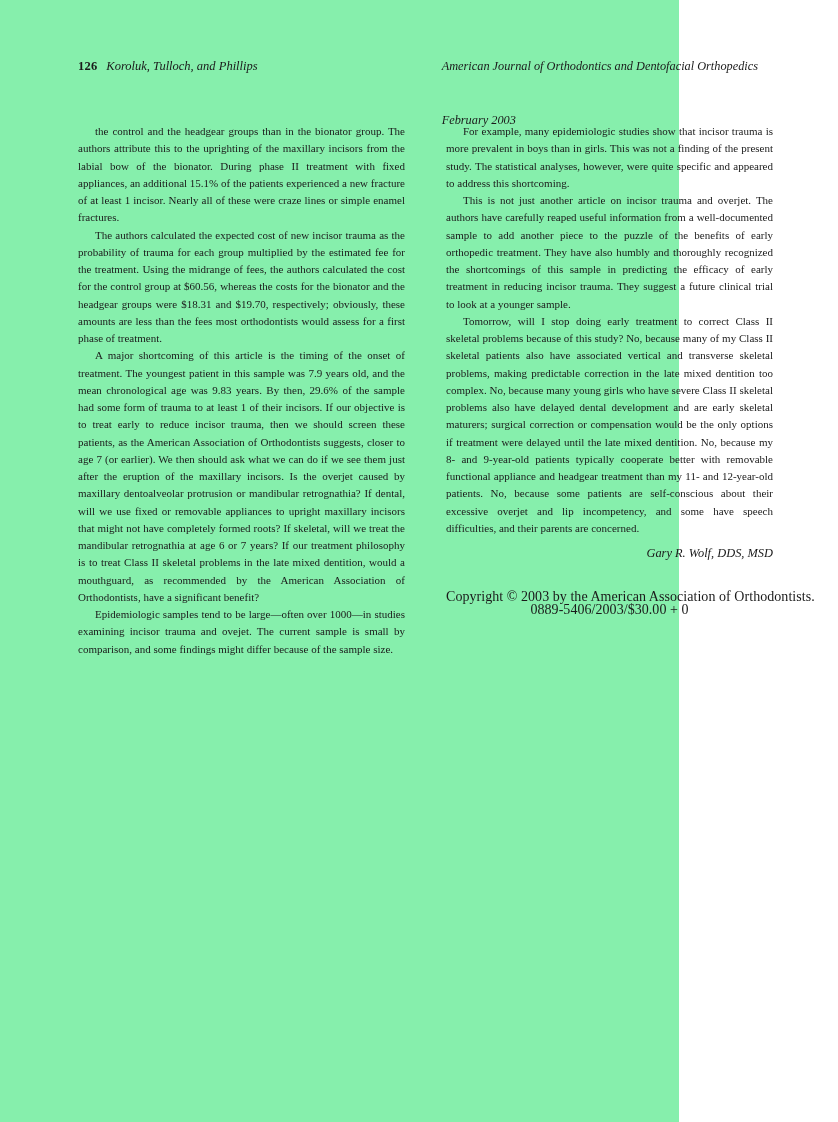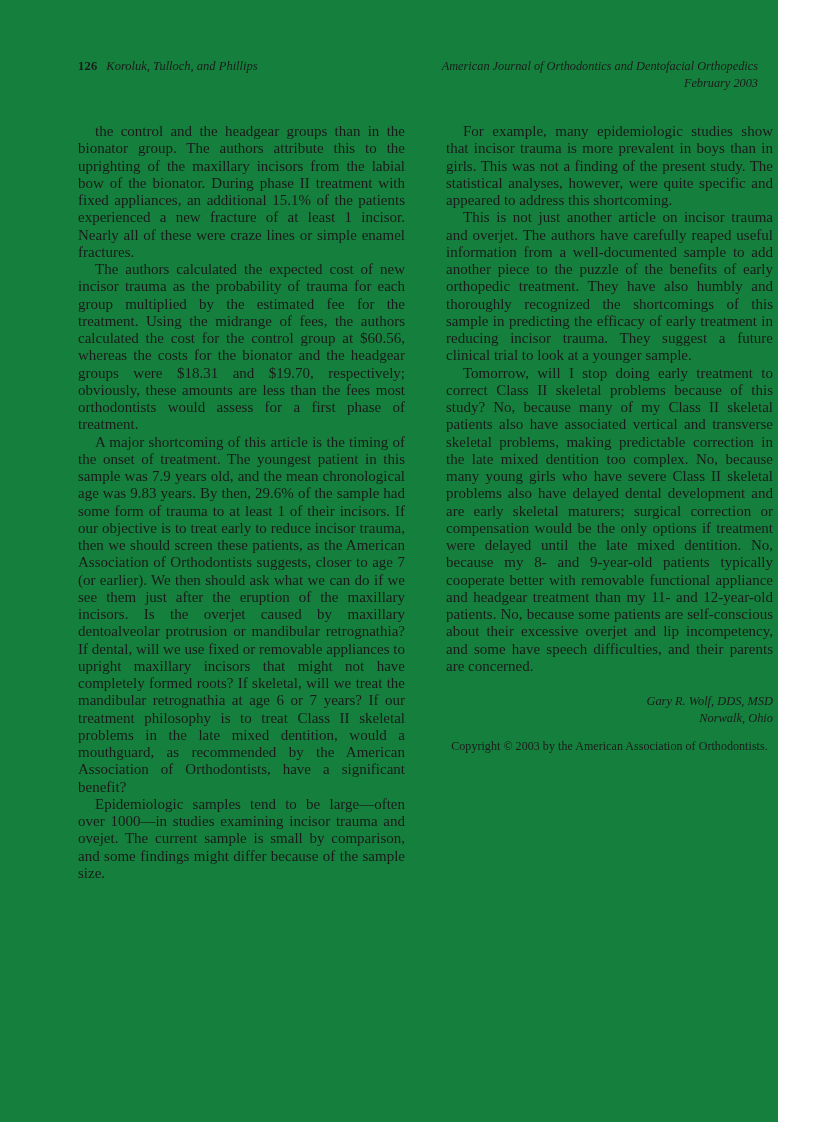--- a/index.html
+++ b/index.html
@@ -13,23 +13,23 @@
     height: 1122px;
     position: relative;
     font-family: "Liberation Serif", "DejaVu Serif", serif;
     color: #1a1a1a;
     overflow: hidden;
   }
 
   .page {
     position: absolute;
     left: 0; top: 0;
-    width: 778px;
+    width: 679px;
     height: 1122px;
-    background: #15803d;
+    background: #86efac;
   }
 
   
   .running-head {
     position: absolute;
     left: 78px;
     top: 58px;
     width: 680px;
     height: 40px;
   }
@@ -49,28 +49,28 @@
   }
   .rh-authors {
     font-style: italic;
     font-size: 12.5px;
     margin-left: 9px;
   }
   .rh-right {
     position: absolute;
     right: 0;
     top: 0;
-    text-align: right;
     font-style: italic;
     font-size: 12.3px;
     line-height: 17px;
     white-space: nowrap;
   }
   .rh-right .rh-line2 {
     display: block;
+    margin-top: 37px;
   }
 
   
   .columns {
     position: absolute;
     left: 78px;
     top: 123px;
     width: 680px;
   }
   .col {
@@ -78,41 +78,41 @@
     top: 0;
     width: 327px;
   }
   .col-left  { left: 0px; }
   .col-right { left: 368px; }
 
   .col p {
     margin: 0;
     text-align: justify;
     text-justify: inter-word;
-    font-size: 15px;
+    font-size: 11px;
     line-height: 17.25px;
     text-indent: 17px;
     hyphens: none;
     -webkit-hyphens: none;
   }
 
   
   .signature {
-    margin-top: 18px;
+    margin-top: 8px;
     text-align: right;
     font-style: italic;
     font-size: 12.4px;
     line-height: 17.25px;
   }
   .signature span { display: block; }
 
   
   .copyright {
-    margin-top: 12px;
-    font-size: 12px;
+    margin-top: 28px;
+    font-size: 14px;
     line-height: 13.2px;
     text-align: center;
     letter-spacing: 0.05px;
   }
   .copyright span { display: block; white-space: nowrap; }
 </style>
 </head>
 <body>
 
 <div class="page">
@@ -136,22 +136,22 @@
       <p>Epidemiologic samples tend to be large—often over 1000—in studies examining incisor trauma and ovejet. The current sample is small by comparison, and some findings might differ because of the sample size.</p>
     </div>
 
     <div class="col col-right">
       <p>For example, many epidemiologic studies show that incisor trauma is more prevalent in boys than in girls. This was not a finding of the present study. The statistical analyses, however, were quite specific and appeared to address this shortcoming.</p>
       <p>This is not just another article on incisor trauma and overjet. The authors have carefully reaped useful information from a well-documented sample to add another piece to the puzzle of the benefits of early orthopedic treatment. They have also humbly and thoroughly recognized the shortcomings of this sample in predicting the efficacy of early treatment in reducing incisor trauma. They suggest a future clinical trial to look at a younger sample.</p>
       <p>Tomorrow, will I stop doing early treatment to correct Class II skeletal problems because of this study? No, because many of my Class II skeletal patients also have associated vertical and transverse skeletal problems, making predictable correction in the late mixed dentition too complex. No, because many young girls who have severe Class II skeletal problems also have delayed dental development and are early skeletal maturers; surgical correction or compensation would be the only options if treatment were delayed until the late mixed dentition. No, because my 8- and 9-year-old patients typically cooperate better with removable functional appliance and headgear treatment than my 11- and 12-year-old patients. No, because some patients are self-conscious about their excessive overjet and lip incompetency, and some have speech difficulties, and their parents are concerned.</p>
 
       <div class="signature">
         <span>Gary R. Wolf, DDS, MSD</span>
-        <span>Norwalk, Ohio</span>
       </div>
 
       <div class="copyright">
         <span>Copyright © 2003 by the American Association of Orthodontists.</span>
+        <span>0889-5406/2003/$30.00 + 0</span>
       </div>
     </div>
 
   </div>
 </div>
 
 </body></html>

